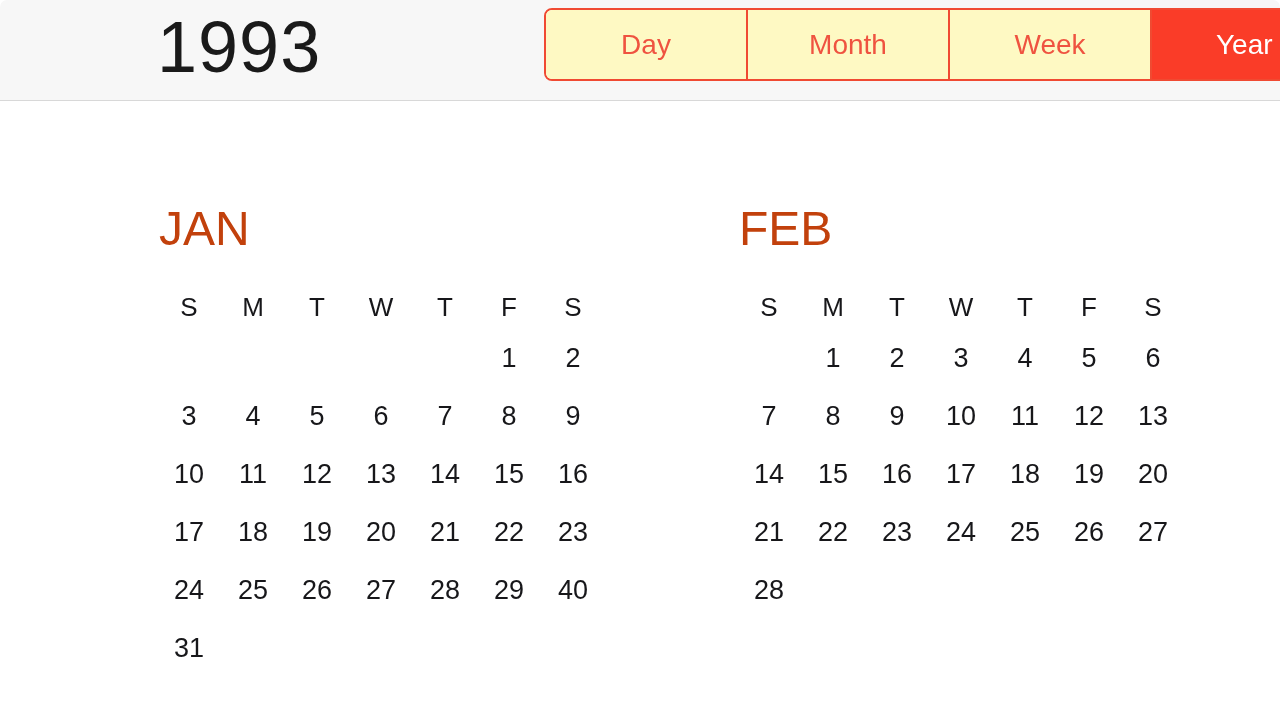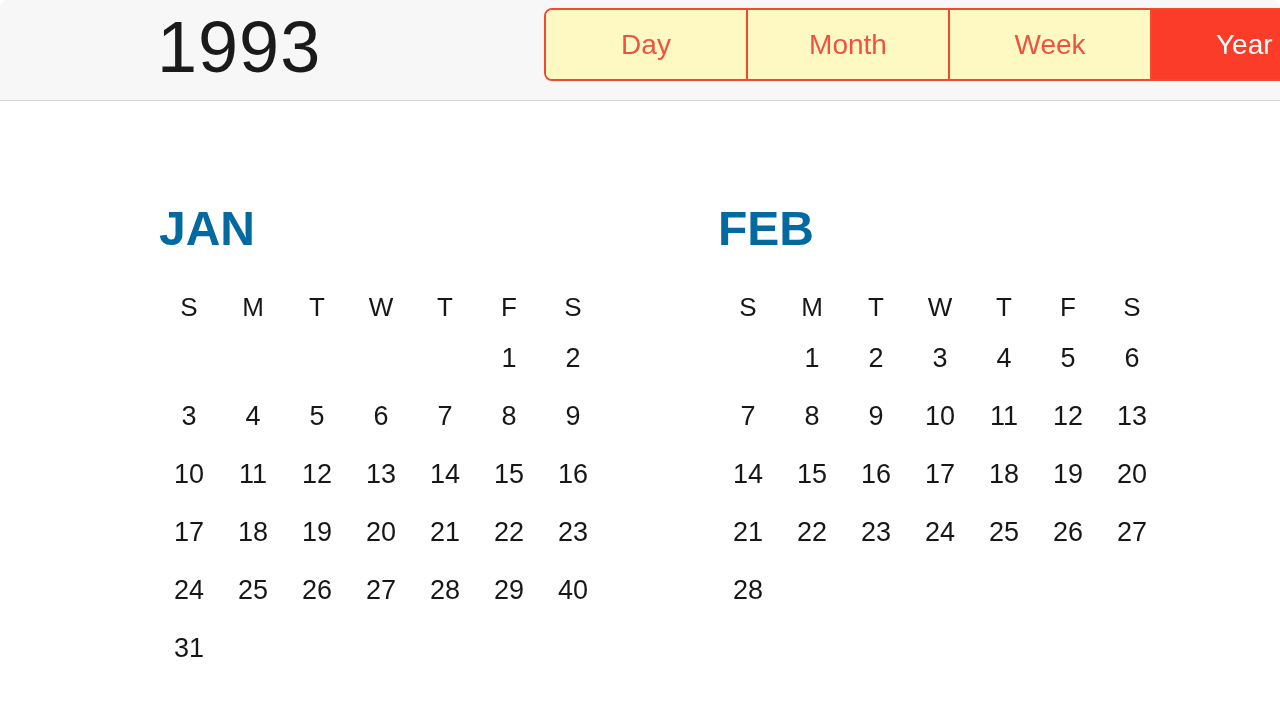--- a/index.html
+++ b/index.html
@@ -96,26 +96,26 @@
     width: 1280px;
     height: 619px;
   }
 
   .month {
     position: absolute;
     top: 104px;
   }
 
   .month-jan { left: 157px; }
-  .month-feb { left: 716px; }
+  .month-feb { left: 737px; }
 
   .month-name {
     font-size: 48px;
-    font-weight: 700;
-    color: #0369a1;
+    font-weight: 400;
+    color: #c2410c;
     line-height: 48px;
     height: 48px;
     margin: 0 0 32px 2px;
     white-space: nowrap;
   }
 
   .weekday-row,
   .week-row {
     display: grid;
     grid-template-columns: repeat(7, 64px);

